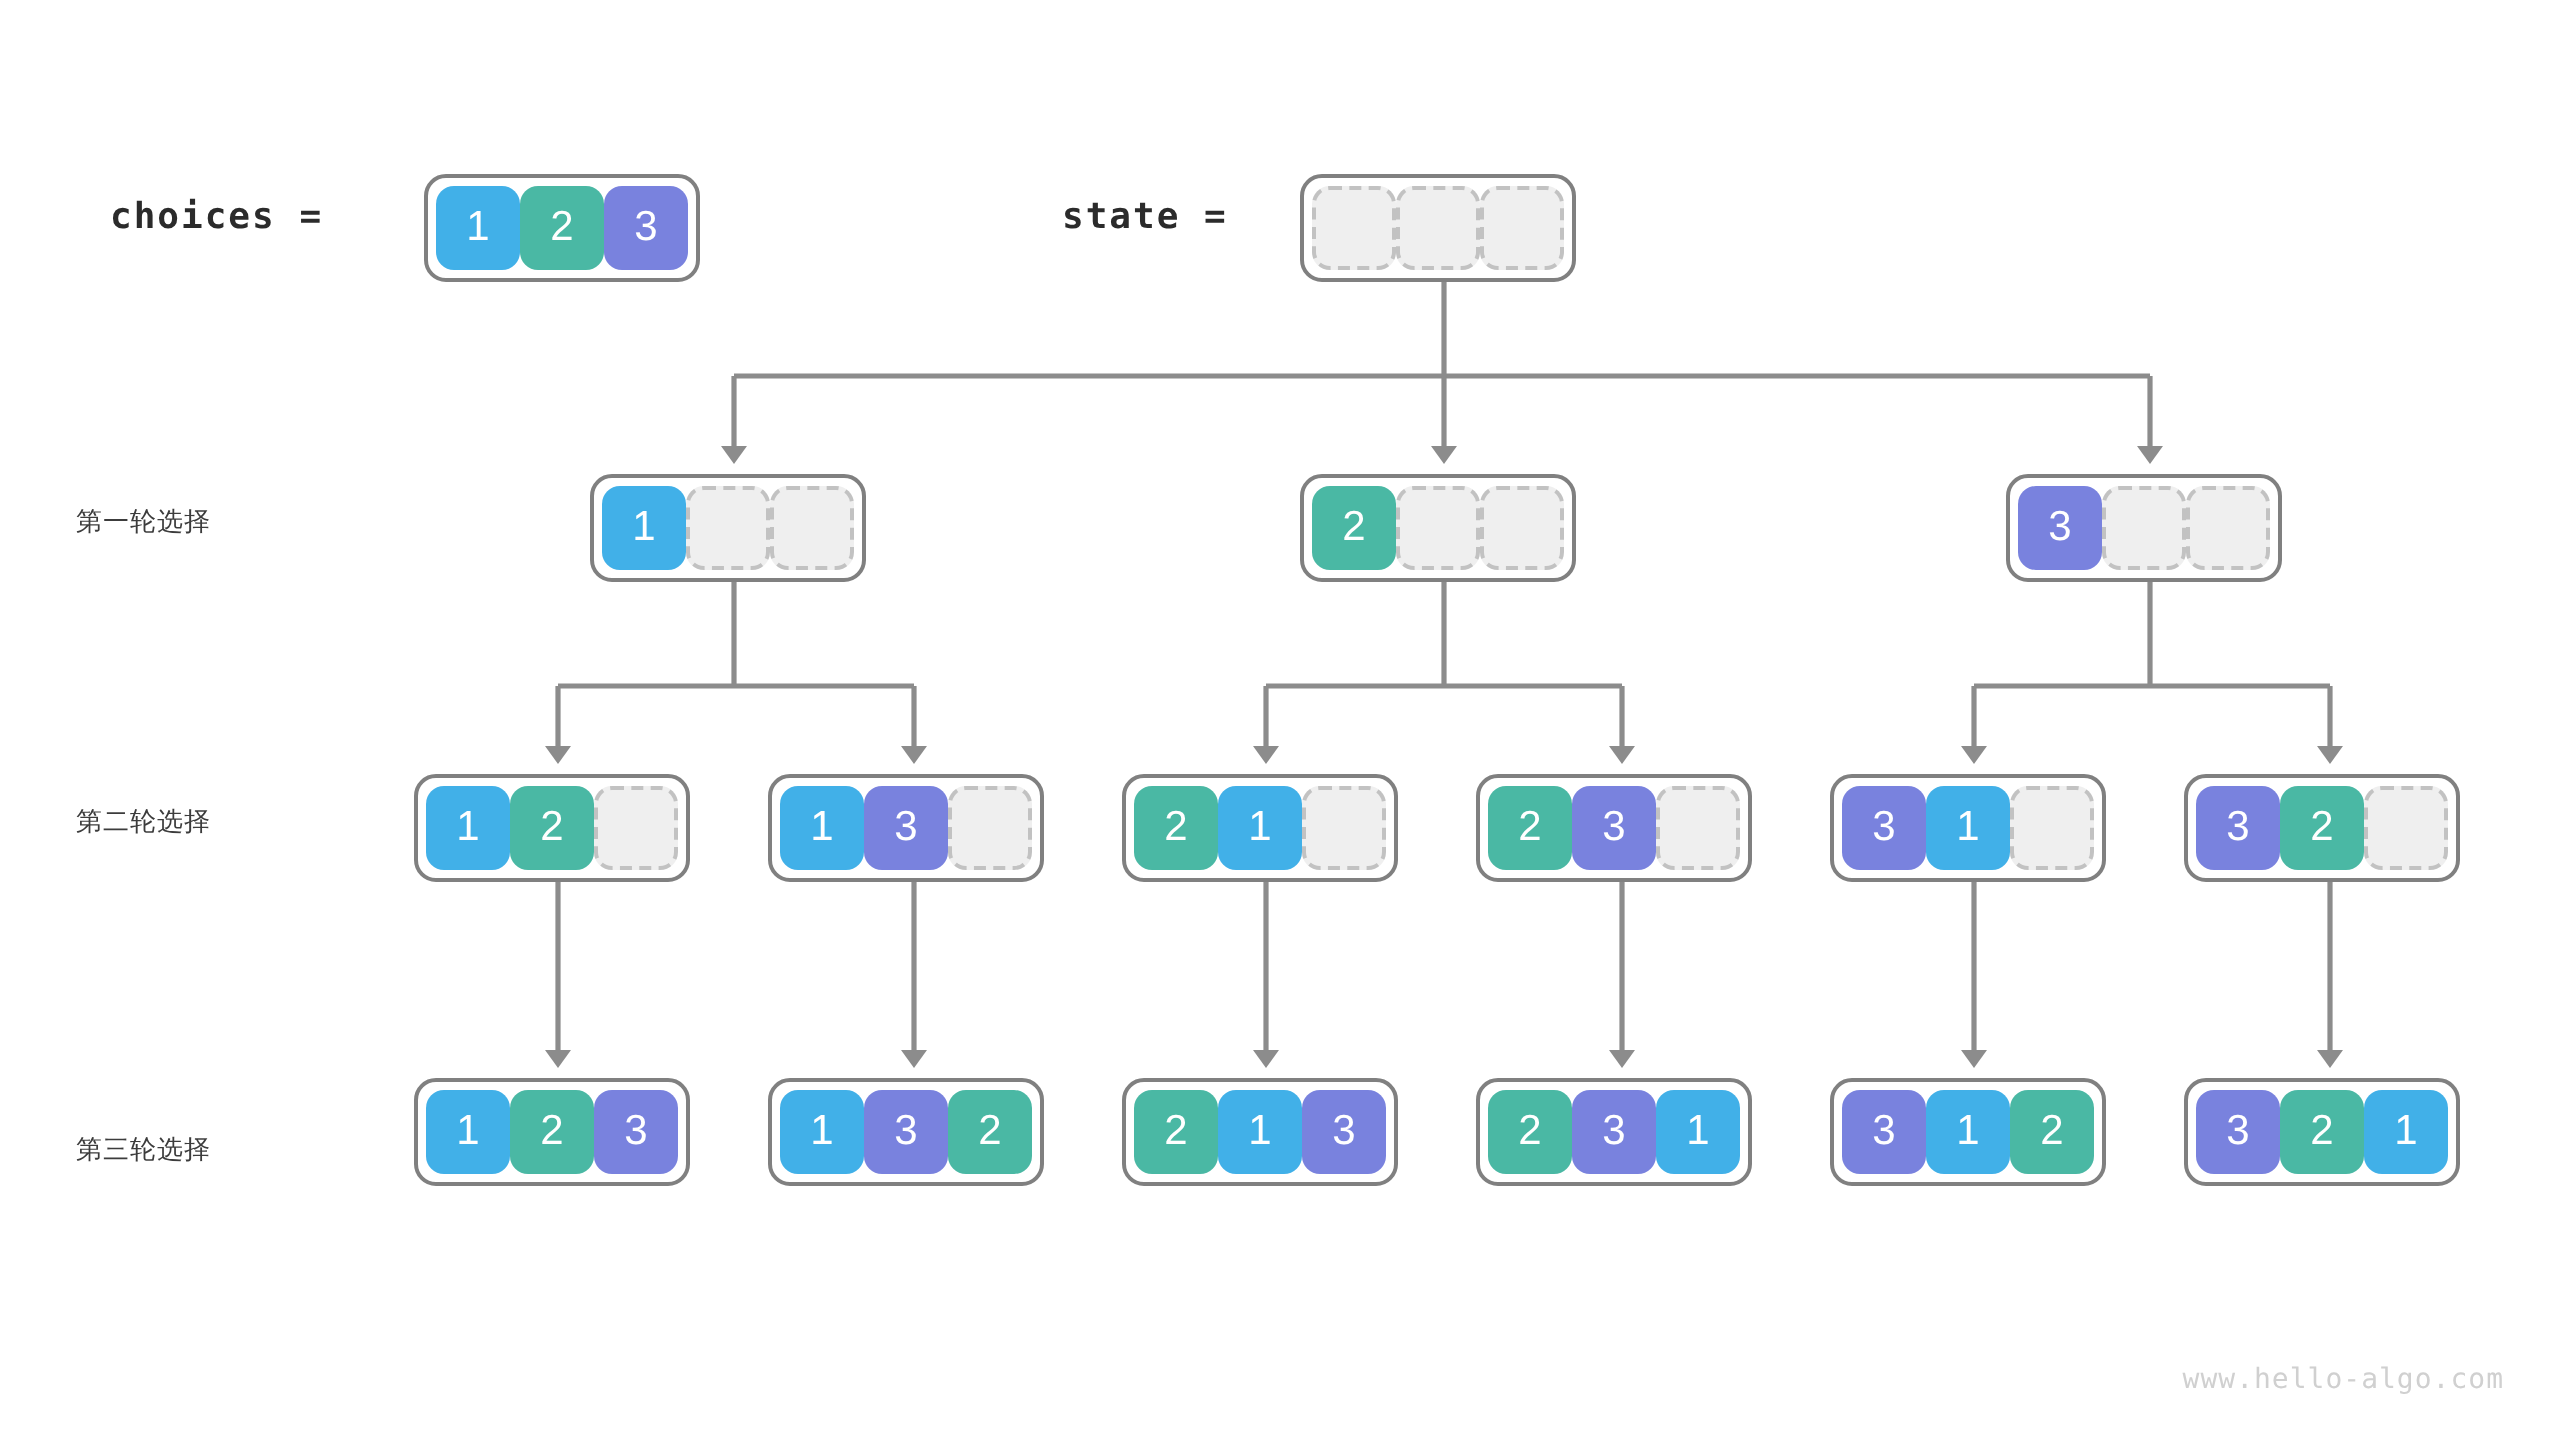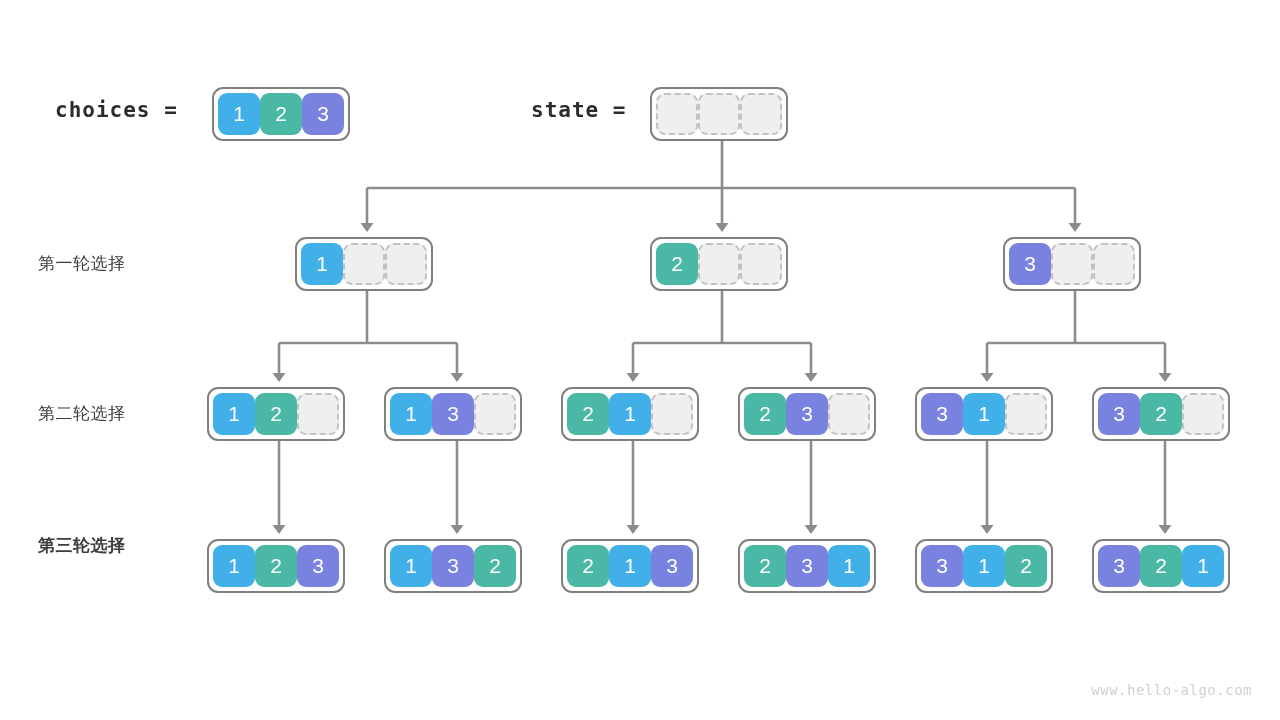--- a/index.html
+++ b/index.html
@@ -19,29 +19,29 @@
     position: absolute;
     left: 0;
     top: 0;
     width: 1280px;
     height: 720px;
     pointer-events: none;
   }
   .row-label {
     position: absolute;
     font-family: "Liberation Sans", sans-serif;
-    font-size: 17px;
+    font-size: 13px;
     color: #3c3c3c;
     white-space: nowrap;
     letter-spacing: 0.5px;
   }
   .var-label {
     position: absolute;
     font-family: "DejaVu Sans Mono", monospace;
-    font-size: 21px;
+    font-size: 18px;
     font-weight: bold;
     color: #2b2b2b;
     white-space: nowrap;
     letter-spacing: 1px;
   }
   .array-box {
     position: absolute;
     display: flex;
     flex-direction: row;
     align-items: center;
@@ -126,21 +126,21 @@
       <polygon points="804.5,525 817.5,525 811,534" fill="#8c8c8c"></polygon>
       <line x1="987" y1="439" x2="987" y2="526" stroke="#8c8c8c" stroke-width="2.6" stroke-linecap="butt"></line>
       <polygon points="980.5,525 993.5,525 987,534" fill="#8c8c8c"></polygon>
       <line x1="1165" y1="439" x2="1165" y2="526" stroke="#8c8c8c" stroke-width="2.6" stroke-linecap="butt"></line>
       <polygon points="1158.5,525 1171.5,525 1165,534" fill="#8c8c8c"></polygon>
     </svg>
 
   <div id="labels-layer">
       <div class="row-label" style="left: 38px; top: 252px;">第一轮选择</div>
       <div class="row-label" style="left: 38px; top: 402px; font-family: Liberation Serif, serif;">第二轮选择</div>
-      <div class="row-label" style="left: 38px; top: 534px; font-weight: bold;">第三轮选择</div>
+      <div class="row-label" style="left: 38px; top: 566px;">第三轮选择</div>
     </div>
   <div id="vars-layer">
       <div class="var-label" style="left: 55px; top: 98px;">choices =</div>
       <div class="array-box" style="left: 212px; top: 87px;">
         <div class="cell v1">1</div>
         <div class="cell v2">2</div>
         <div class="cell v3">3</div>
       </div>
       <div class="var-label" style="left: 531px; top: 98px;">state =</div>
       <div class="array-box" style="left: 650px; top: 87px;">

